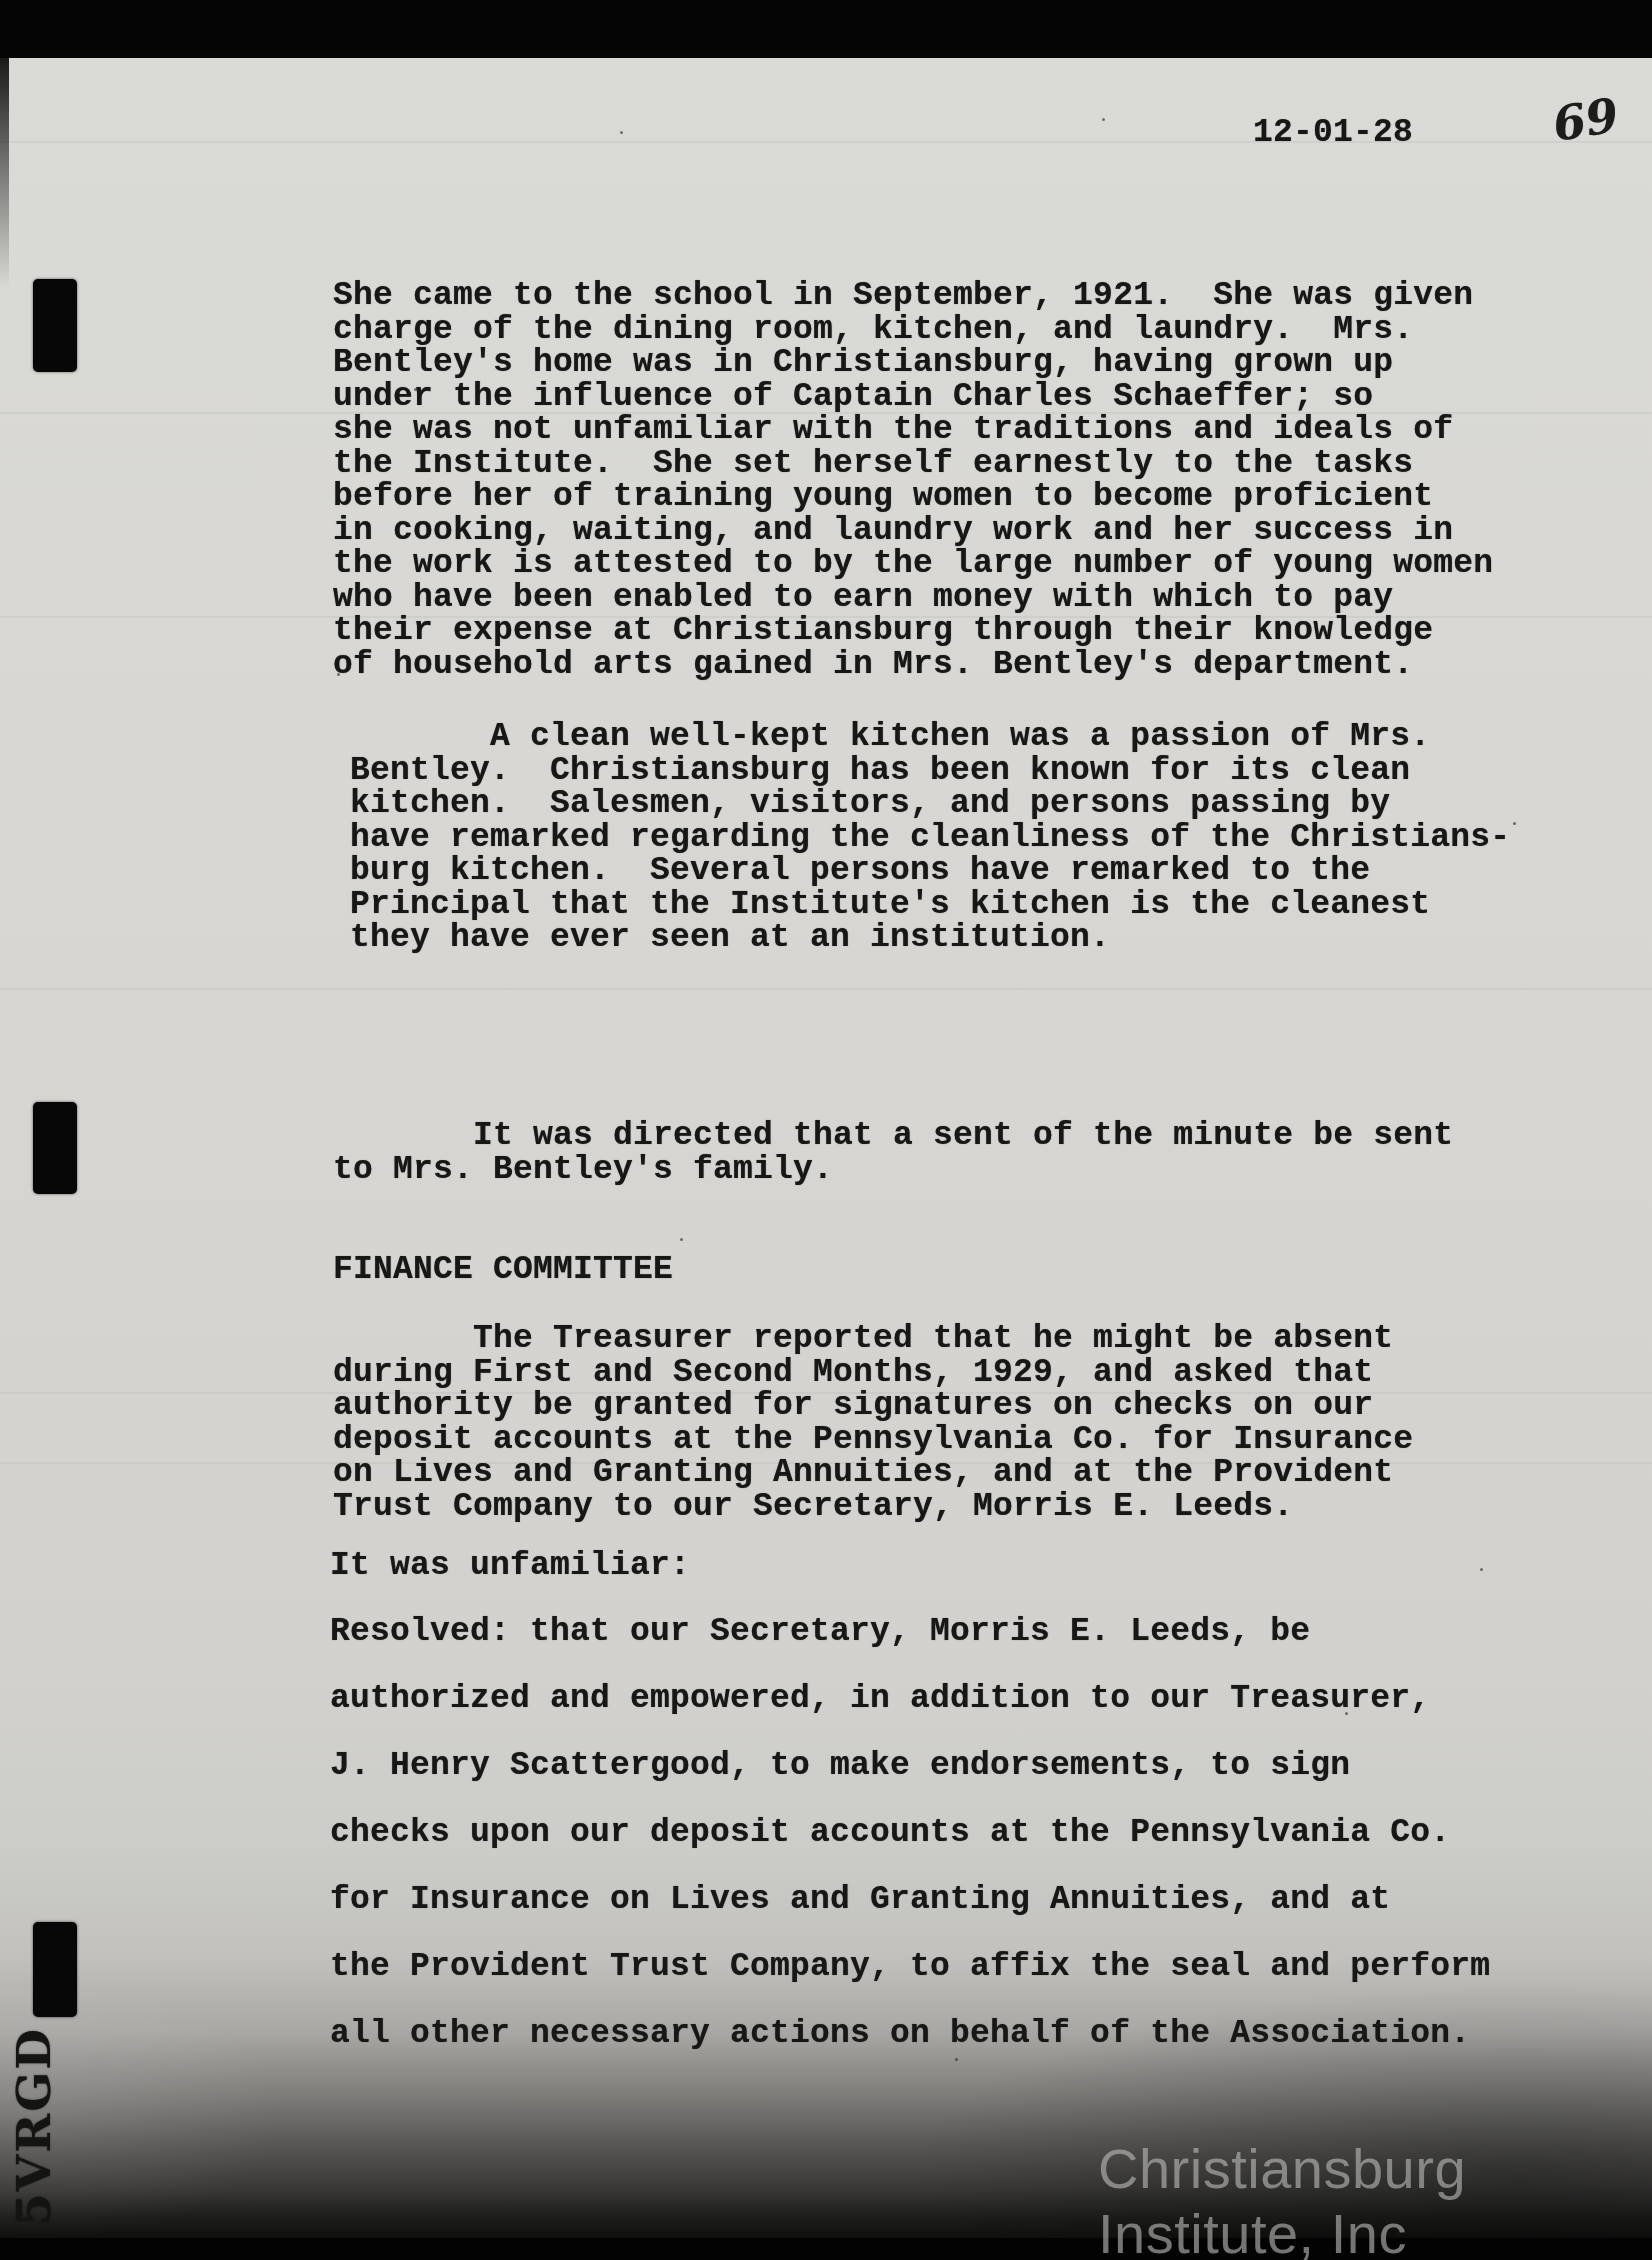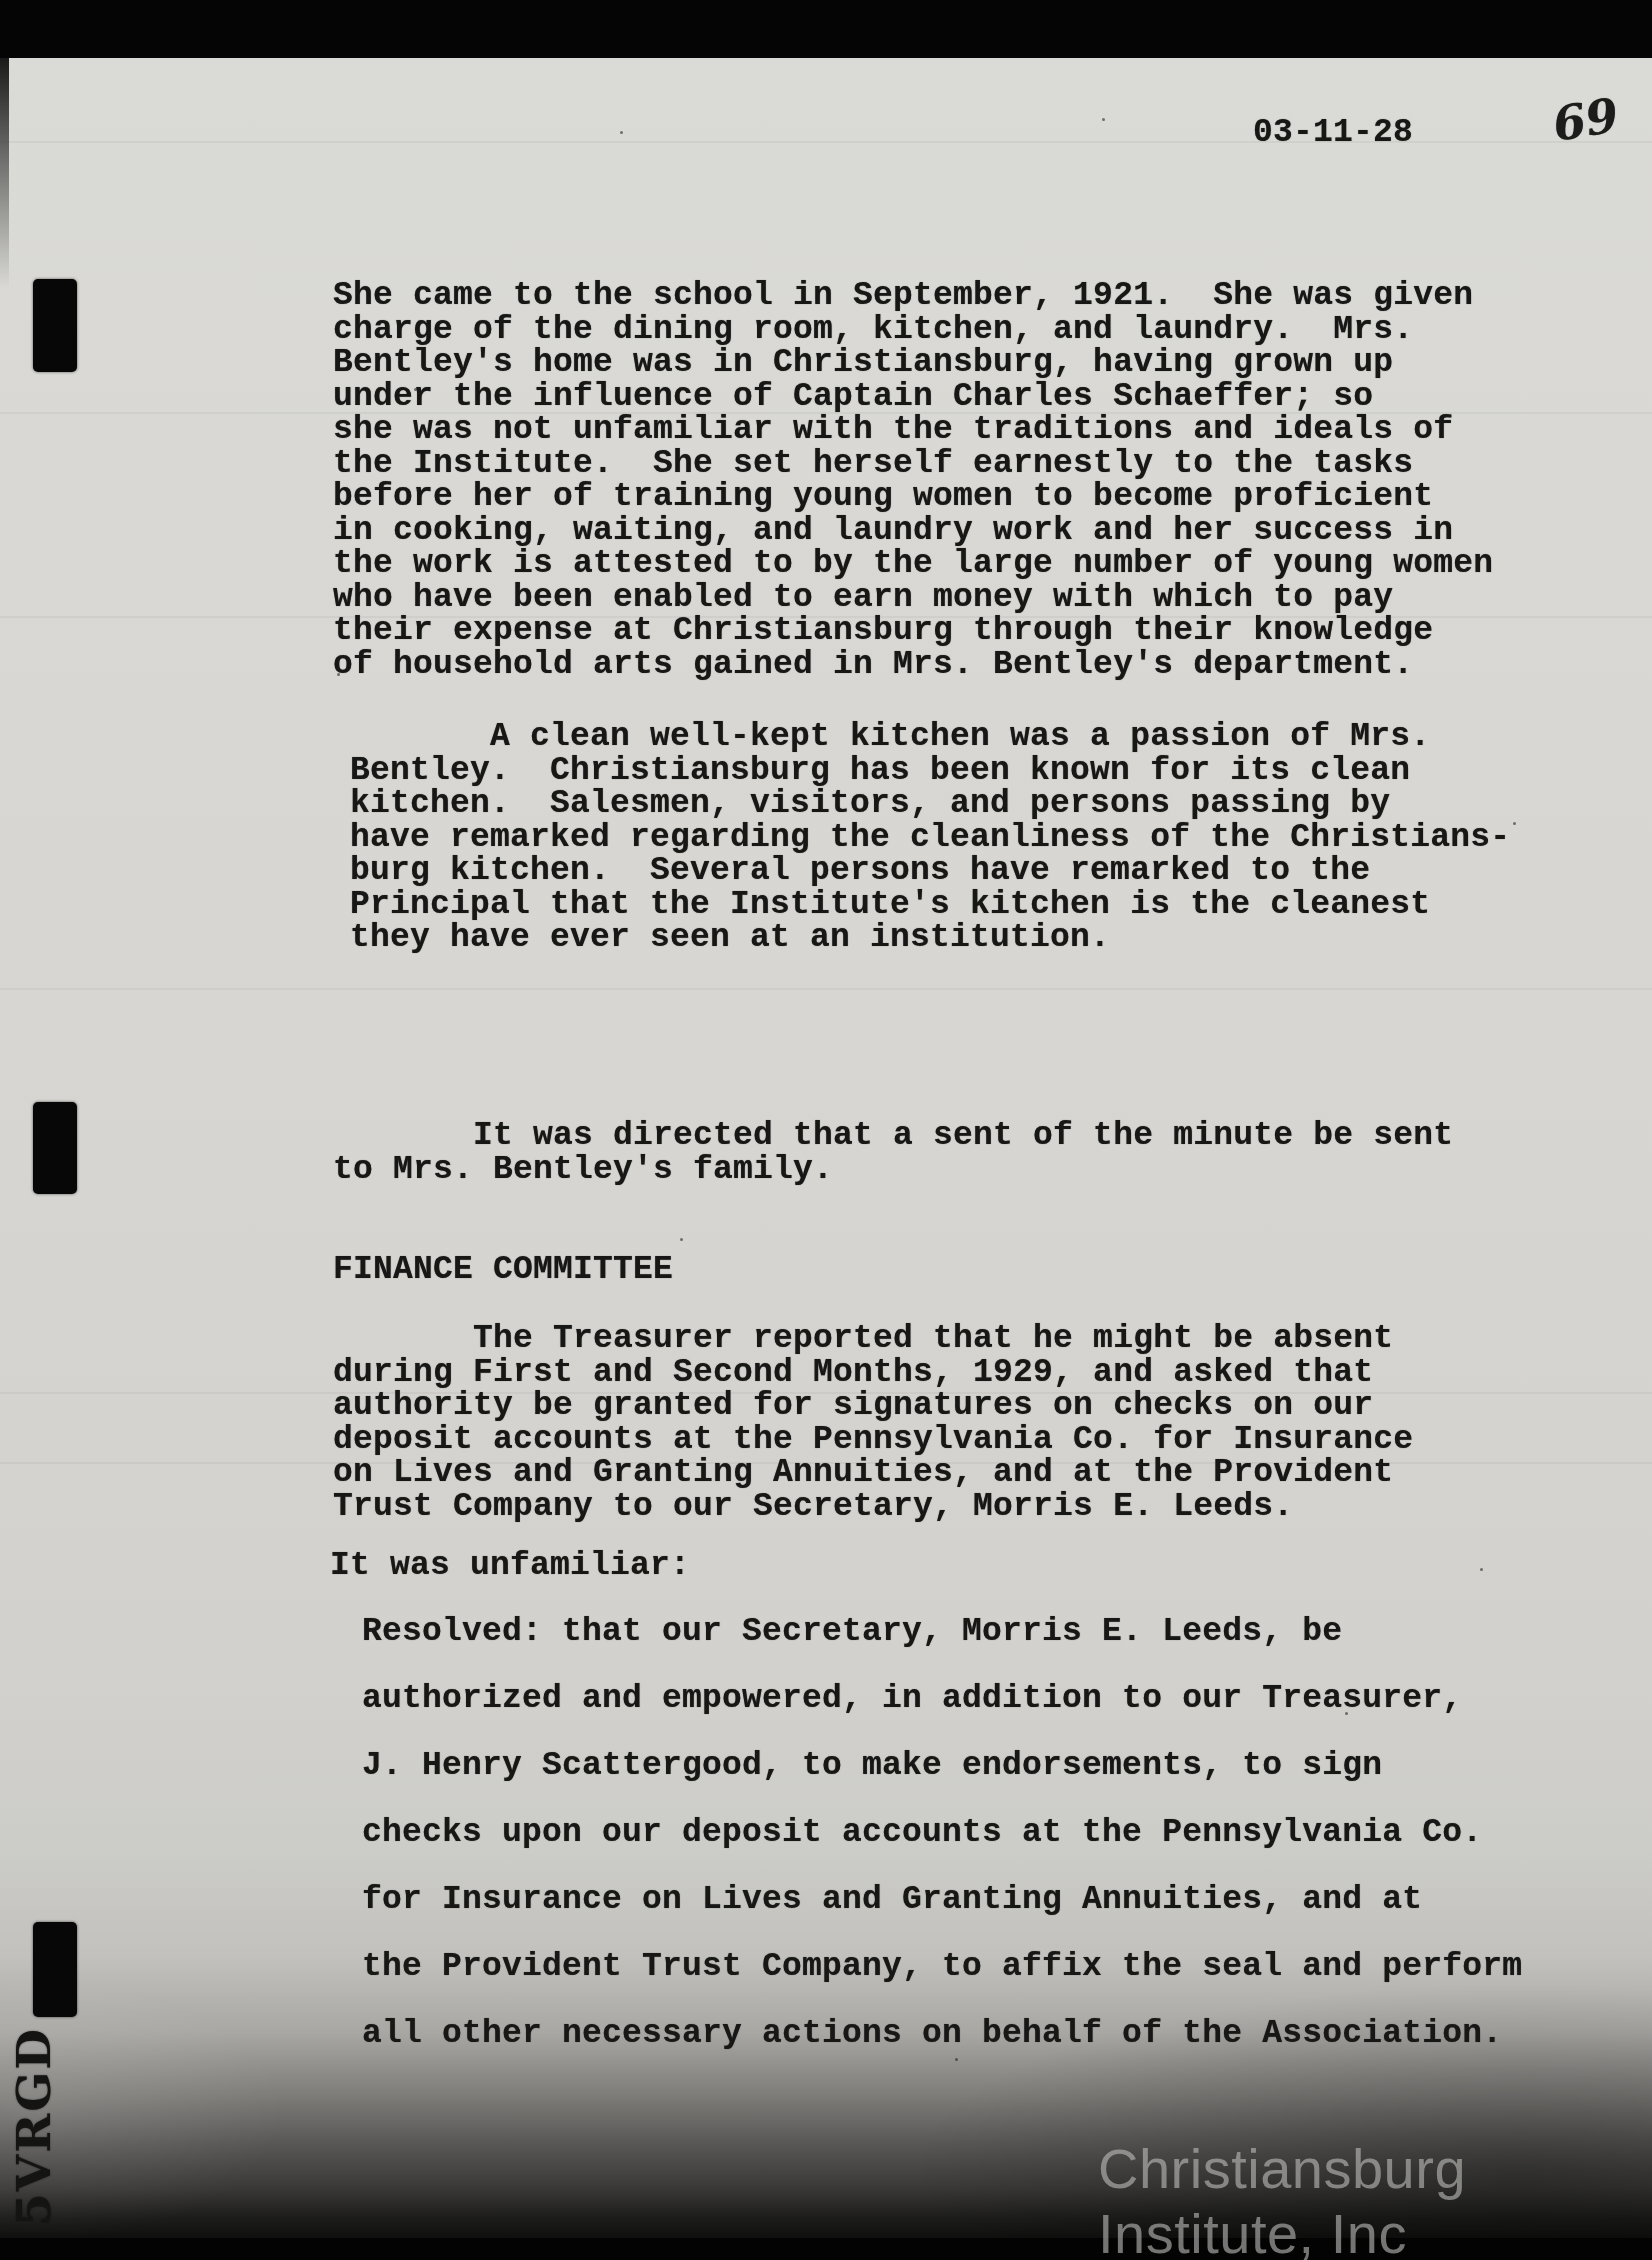--- a/index.html
+++ b/index.html
@@ -28,21 +28,21 @@
     position:absolute;
     white-space:pre;
     font-family:"Liberation Mono","DejaVu Sans Mono",monospace;
     font-weight:700;
     font-size:33px;
     line-height:33.5px;
     letter-spacing:0.2px;
     color:#171716;
     text-shadow:0 0 1px rgba(10,10,10,0.55);
   }
-  .typed.double{line-height:67px;margin-left:32px;}
+  .typed.double{line-height:67px;}
   .punch{
     position:absolute;left:33px;width:44px;
     background:#070707;border-radius:5px;
     box-shadow:0 0 3px rgba(0,0,0,0.6);
   }
   .handwritten{
     position:absolute;
     font-family:"DejaVu Serif","Liberation Serif",serif;
     font-style:italic;font-weight:700;
     font-size:47px;color:#1c1c1b;
@@ -91,21 +91,21 @@
   <div class="speck" style="left:1513px;top:822px"></div>
   <div class="speck" style="left:680px;top:1238px"></div>
   <div class="speck" style="left:1480px;top:1568px"></div>
   <div class="speck" style="left:1345px;top:1712px"></div>
   <div class="speck" style="left:955px;top:2058px"></div>
 
   <div class="punch" style="top:279px;height:93px"></div>
   <div class="punch" style="top:1102px;height:92px"></div>
   <div class="punch" style="top:1922px;height:95px"></div>
 
-  <div class="typed" style="left:1253px;top:116px">03-11-28</div>
+  <div class="typed" style="left:1253px;top:116px">12-01-28</div>
   <div class="handwritten" style="left:1553px;top:92px">69</div>
 
   <div class="typed" style="left:333px;top:279px">She came to the school in September, 1921.  She was given
 charge of the dining room, kitchen, and laundry.  Mrs.
 Bentley's home was in Christiansburg, having grown up
 under the influence of Captain Charles Schaeffer; so
 she was not unfamiliar with the traditions and ideals of
 the Institute.  She set herself earnestly to the tasks
 before her of training young women to become proficient
 in cooking, waiting, and laundry work and her success in

